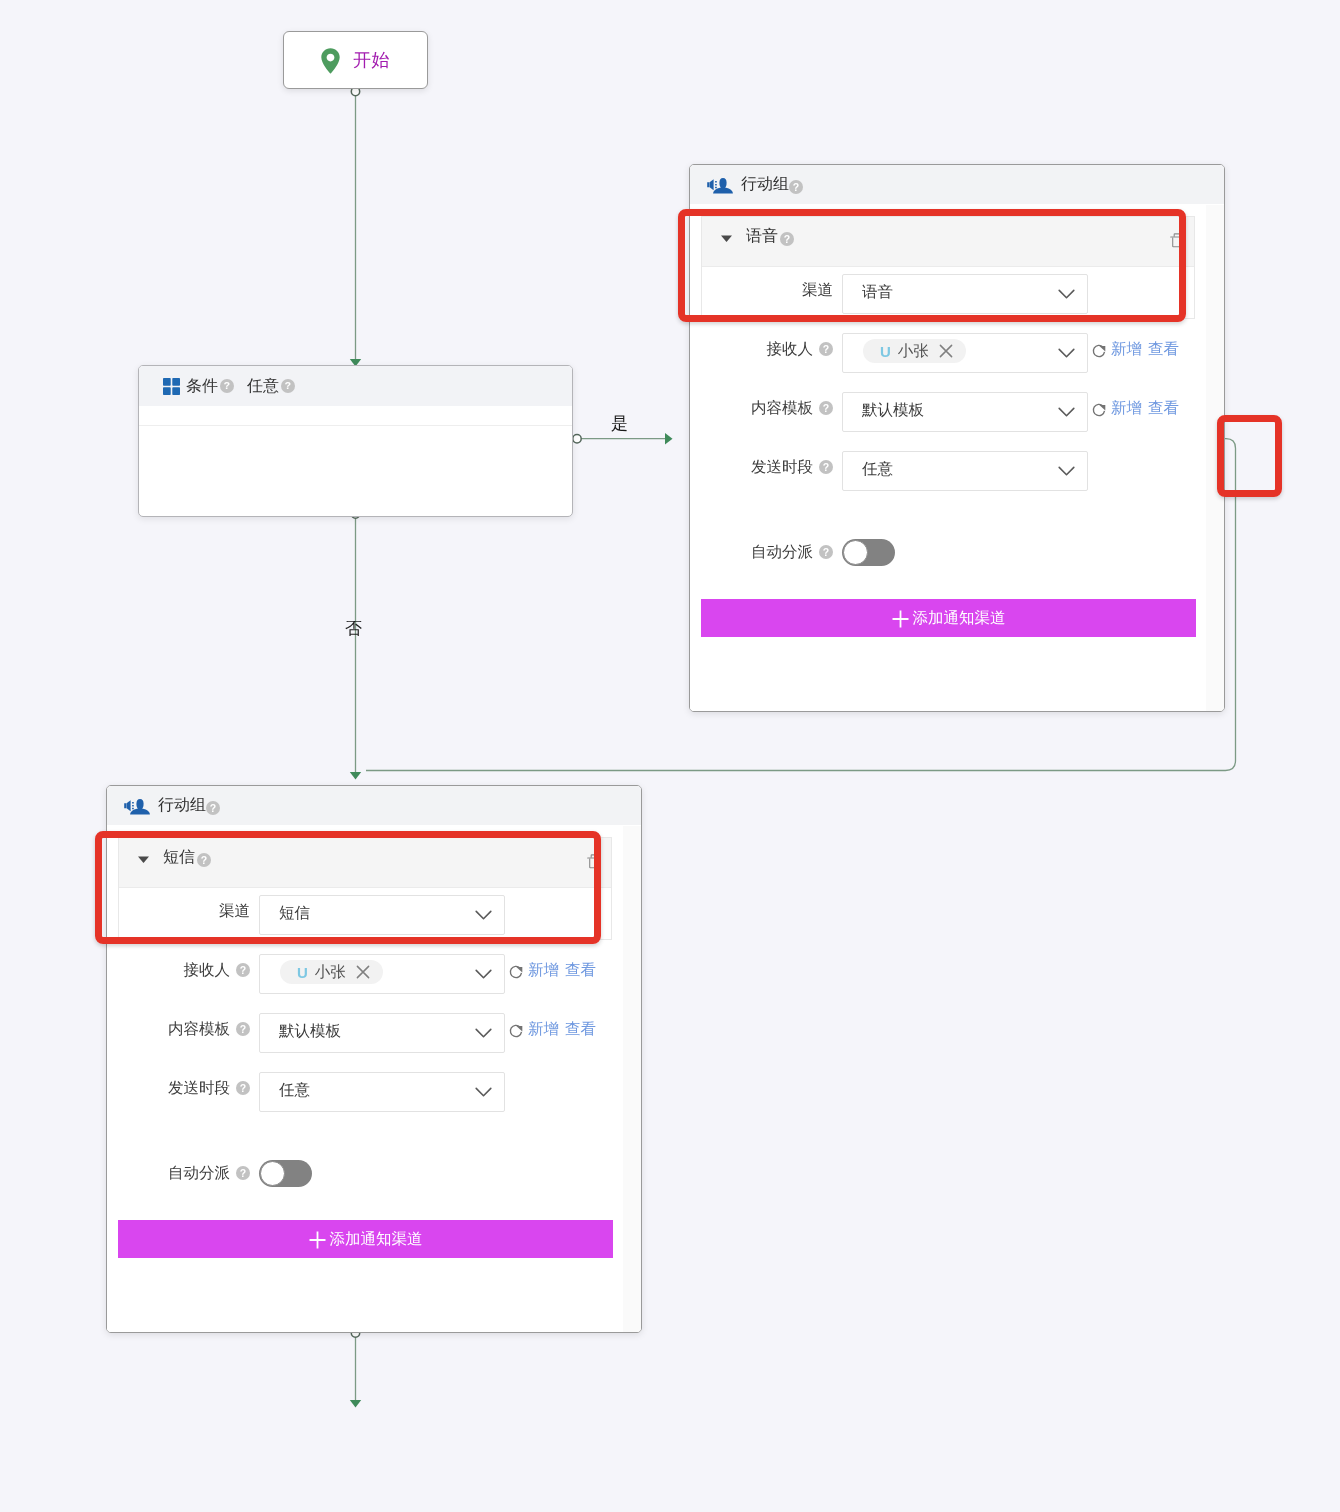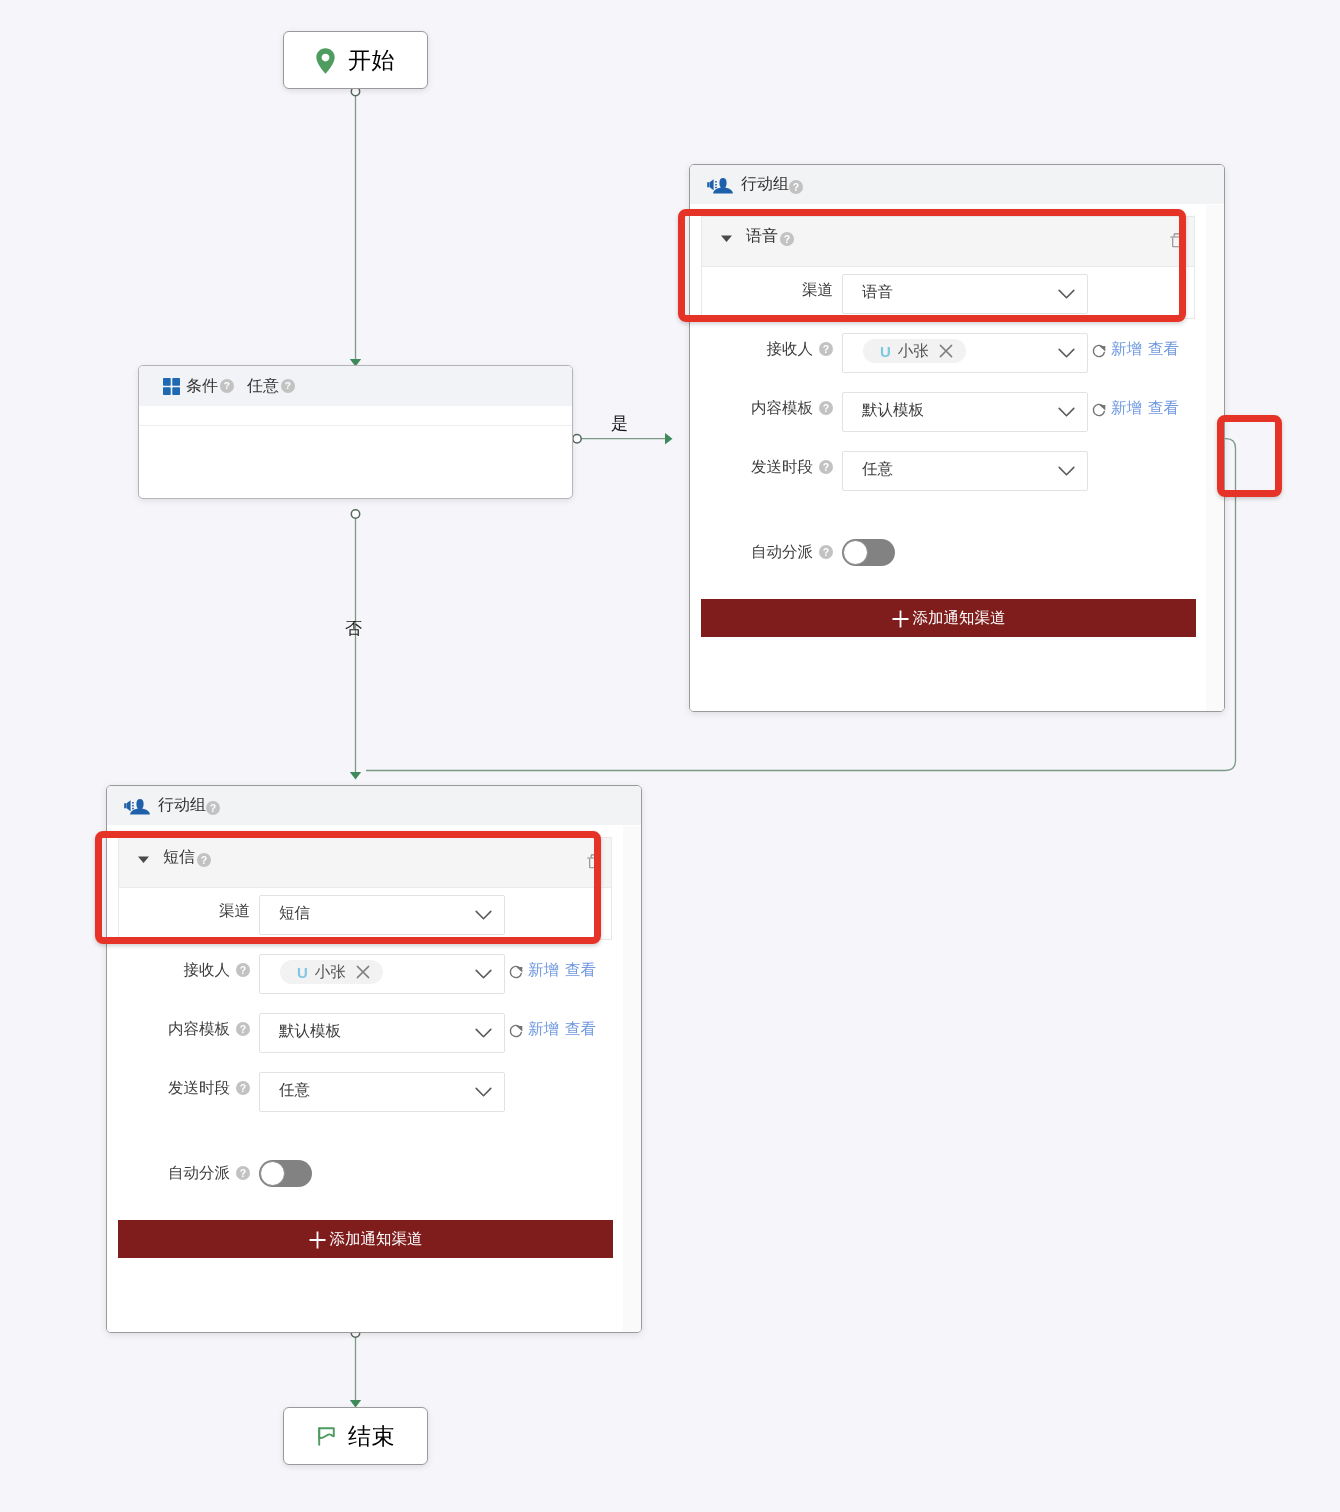--- a/index.html
+++ b/index.html
@@ -5,21 +5,21 @@
   html,body{margin:0;padding:0;}
   body{width:1340px;height:1512px;background:#f5f5fa;
        font-family:"Liberation Sans", sans-serif;
        overflow:hidden;position:relative;}
   #canvas{position:absolute;left:0;top:0;width:1340px;height:1512px;}
   svg.edges{position:absolute;left:0;top:0;width:1340px;height:1512px;}
 
   
   .term-node{position:absolute;background:#fff;border:1px solid #9a9a9a;border-radius:6px;box-sizing:border-box;
       box-shadow:0 2px 6px rgba(0,0,0,.10);display:flex;align-items:center;justify-content:center;gap:13px;}
-  .term-label{font-size:23px;color:#000000;letter-spacing:0.5px;}
+  .term-label{font-size:18px;color:#a21caf;letter-spacing:0.5px;}
 
   
   .cond-node{position:absolute;background:#fff;border:1px solid #b4b4b8;border-radius:5px;box-sizing:border-box;
       box-shadow:0 2px 7px rgba(0,0,0,.09);overflow:hidden;}
   .cond-head{height:40px;background:#f2f3f6;display:flex;align-items:center;padding-left:24px;gap:8px;}
   .cond-title{font-size:16px;color:#333;}
   .cond-body{padding-top:9px;}
   .cond-row{display:flex;align-items:center;height:28px;padding-left:20px;gap:0;}
   .cond-field{font-size:16px;color:#6792d8;}
   .cond-sep{border-top:1px solid #eeeeee;margin-top:10px;}
@@ -40,21 +40,21 @@
   .sel{position:absolute;border:1px solid #e2e2e2;background:#fff;border-radius:2px;
       display:flex;align-items:center;}
   .sel-val{font-size:15.5px;color:#3a3a3a;}
   .chev{position:absolute;}
   .chip{position:absolute;background:#f2f2f2;border-radius:13px;display:flex;align-items:center;}
   .chip-u{font-size:15px;color:#7ec8e3;font-weight:700;}
   .chip-n{font-size:15.5px;color:#4f4f4f;}
   .lnk{position:absolute;font-size:15.5px;color:#7099e0;white-space:nowrap;}
   .toggle{position:absolute;border-radius:14px;background:#828282;}
   .toggle .knob{position:absolute;left:1px;top:1px;width:25px;height:25px;background:#fff;border-radius:50%;border:1px solid #8a8a8a;box-sizing:border-box;}
-  .addbtn{position:absolute;background:#7f1d1d;display:flex;align-items:center;justify-content:center;gap:4px;}
+  .addbtn{position:absolute;background:#d946ef;display:flex;align-items:center;justify-content:center;gap:4px;}
   .addbtn-t{font-size:15.5px;color:#fff;}
   .ico{display:inline-block;line-height:0;}
   .qmark{display:inline-block;border-radius:50%;background:#c2c2c2;color:#fff;
       text-align:center;font-weight:700;width:14px;height:14px;line-height:14px;font-size:10.5px;}
   .qmark::after{content:"?";}
   .edge-lbl{position:absolute;font-size:17px;color:#1a1a1a;}
   .redbox{position:absolute;border:7px solid #e53327;border-radius:8px;z-index:50;
       box-shadow:0 2px 4px rgba(0,0,0,.18);box-sizing:border-box;}
 </style>
 </head>
@@ -94,31 +94,22 @@
 
 <div class="term-node" id="start-node" style="left:283px;top:31px;width:145px;height:58px;">
   <span style="display:block;line-height:0;margin-top:2px;">
     <svg width="19" height="26" viewBox="0 0 19 26">
       <path d="M9.5 0.3 C4.3 0.3 0.3 4.3 0.3 9.3 C0.3 15.2 7.4 23.4 9.0 25.3 C9.3 25.6 9.7 25.6 10.0 25.3 C11.6 23.4 18.7 15.2 18.7 9.3 C18.7 4.3 14.7 0.3 9.5 0.3 Z M9.5 13.5 C7.4 13.5 5.6 11.8 5.6 9.6 C5.6 7.4 7.4 5.7 9.5 5.7 C11.6 5.7 13.4 7.4 13.4 9.6 C13.4 11.8 11.6 13.5 9.5 13.5 Z" fill="#4e9c5f"></path>
     </svg>
   </span>
   <span class="term-label">开始</span>
 </div>
 
-<div class="term-node" id="end-node" style="left:283px;top:1407px;width:145px;height:58px;">
-  <span style="display:block;line-height:0;margin-top:1px;margin-left:2px;">
-    <svg width="17" height="19" viewBox="0 0 17 19" fill="none" stroke="#4e9c5f" stroke-width="1.9" stroke-linecap="round" stroke-linejoin="round">
-      <path d="M1.2 1.3 L1.2 17.8"></path>
-      <path d="M1.2 1.3 L15.8 1.3 L15.8 9.2 C14.0 9.2 12.8 6.6 10.3 7.6 C7.9 8.6 6.3 11.2 1.2 11.2 Z"></path>
-    </svg>
-  </span>
-  <span class="term-label">结束</span>
-</div>
-
-<div class="cond-node" style="left:138px;top:365px;width:435px;height:134px;font-family:Liberation Mono, monospace;">
+
+<div class="cond-node" style="left:138px;top:365px;width:435px;height:152px;font-family:Liberation Mono, monospace;">
   <div class="cond-head">
     <span style="display:block;line-height:0;">
       <svg width="17" height="17" viewBox="0 0 17 17">
         <rect x="0" y="0" width="7.7" height="7.7" rx="0.7" fill="#1f69b3"></rect>
         <rect x="9.3" y="0" width="7.7" height="7.7" rx="0.7" fill="#1f69b3"></rect>
         <rect x="0" y="9.3" width="7.7" height="7.7" rx="0.7" fill="#1f69b3"></rect>
         <rect x="9.3" y="9.3" width="7.7" height="7.7" rx="0.7" fill="#1f69b3"></rect>
       </svg>
     </span>
     <span class="cond-title" style="margin-left:-2px;">条件</span>

